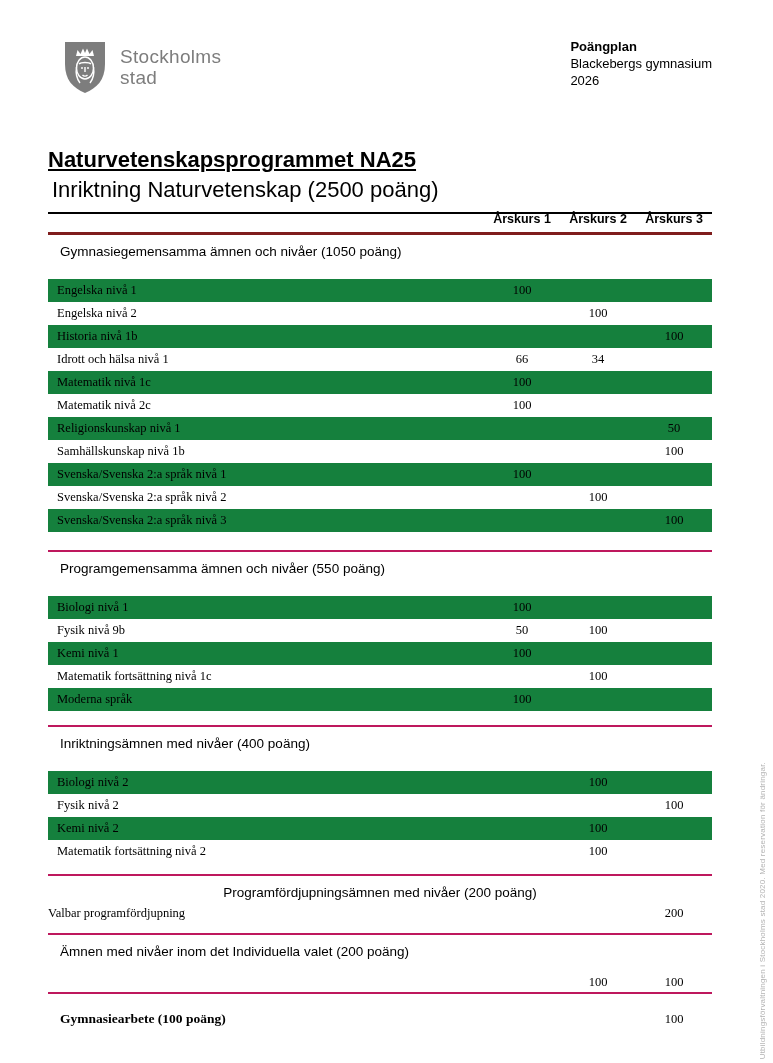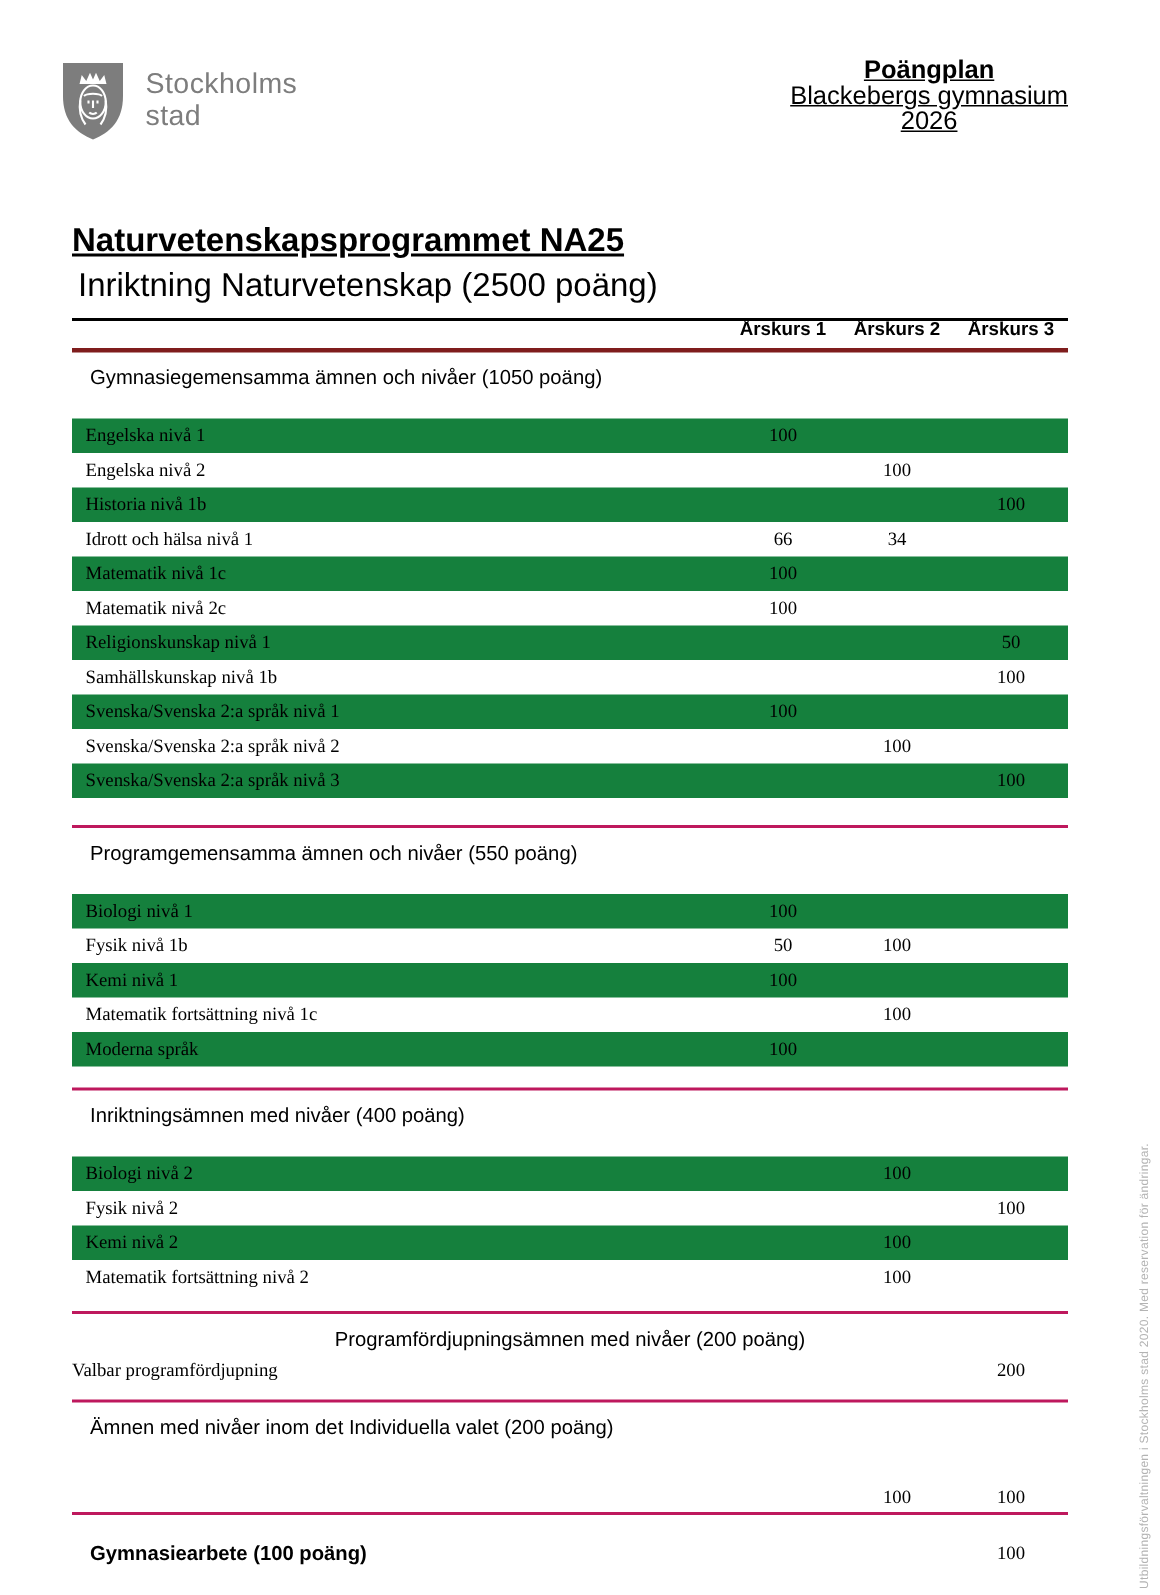--- a/index.html
+++ b/index.html
@@ -1,54 +1,54 @@
 <!DOCTYPE html>
 <html><head>
 <meta charset="utf-8">
 <style>
   html,body{margin:0;padding:0;background:#fff;}
   .page{position:relative;width:773px;height:1063px;background:#fff;overflow:hidden;
         font-family:"Liberation Sans",sans-serif;color:#000;}
 
   
-  .logo-wrap{position:absolute;left:40px;top:40px;display:flex;align-items:flex-start;gap:13px;}
+  .logo-wrap{position:absolute;left:63px;top:40px;display:flex;align-items:flex-start;gap:13px;}
   .logo-text{font-size:19px;line-height:21px;color:#7d7d7d;letter-spacing:.3px;padding-top:6px;}
-  .doc-head{position:absolute;right:61px;top:38px;text-align:center;font-size:17px;line-height:17px;text-decoration:underline;}
+  .doc-head{position:absolute;right:61px;top:38px;text-align:left;font-size:13px;line-height:17px;}
   .doc-head .doc-type{font-weight:bold;}
 
   
   .title-block{position:absolute;left:48px;top:147px;width:664px;border-bottom:2px solid #000;padding-bottom:5px;}
   .title-block h1{margin:0;font-size:22px;line-height:26px;font-weight:bold;text-decoration:underline;}
   .title-block h2{margin:4px;font-size:22px;line-height:26px;font-weight:normal;}
 
   
   .table{position:absolute;left:48px;top:212px;width:664px;}
   .head-row{display:flex;justify-content:flex-end;padding-bottom:6px;border-bottom:3px solid #7f1d1d;}
   .col-h{width:76px;text-align:center;font-size:12.5px;font-weight:bold;}
 
   .section{border-top:2px solid #be185d;padding-top:8px;}
   .section:first-of-type{border-top:none;}
   .sec-title{font-size:13.5px;font-weight:normal;line-height:17px;padding-left:12px;margin-bottom:19px;}
   .section.noindent .sec-title{padding-left:0;margin-bottom:2px;text-align:center;}
-  .section.tight .sec-title{margin-bottom:28px;}
+  .section.tight .sec-title{margin-bottom:12px;}
   .sec-pad{height:14px;}
   .section.s1 .sec-pad{height:18px;} .section.s3 .sec-pad{height:11px;}
   .section.s4 .sec-pad{height:10px;} .section.s5 .sec-pad{height:0;}
 
   .row{display:flex;align-items:center;height:23px;
        font-family:"Liberation Serif","DejaVu Serif",serif;font-size:12.5px;}
   .row .lbl{flex:1;padding-left:9px;}
   .section.noindent .row .lbl{padding-left:0;}
   .row.striped-on{background:#15803d;}
   .cell{width:76px;text-align:center;}
   .row.short{height:20px;}
 
   .inline-row{display:flex;align-items:center;height:22px;padding-top:6px;}
   .inline-row .ttl{flex:1;font-size:13.5px;font-weight:bold;padding-left:12px;
-                   font-family:Liberation Sans, sans-serif;}
+                   font-family:Liberation Serif, serif;}
   .inline-row .cell{font-family:"Liberation Serif","DejaVu Serif",serif;font-size:12.5px;}
 
   
   .side-note{position:absolute;right:6px;bottom:4px;writing-mode:vertical-rl;
              transform:rotate(180deg);font-size:8px;color:#b3b3b3;letter-spacing:.2px;}
 </style>
 </head>
 <body>
 
 <div class="page">
@@ -160,21 +160,21 @@
         </div>
         <div class="section s2">
           <div class="sec-title">Programgemensamma ämnen och nivåer (550 poäng)</div>
           <div class="row striped-on">
             <div class="lbl">Biologi nivå 1</div>
             <div class="cell">100</div>
             <div class="cell"></div>
             <div class="cell"></div>
           </div>
           <div class="row">
-            <div class="lbl">Fysik nivå 1b</div>
+            <div class="lbl">Fysik nivå 9b</div>
             <div class="cell">50</div>
             <div class="cell">100</div>
             <div class="cell"></div>
           </div>
           <div class="row striped-on">
             <div class="lbl">Kemi nivå 1</div>
             <div class="cell">100</div>
             <div class="cell"></div>
             <div class="cell"></div>
           </div>

